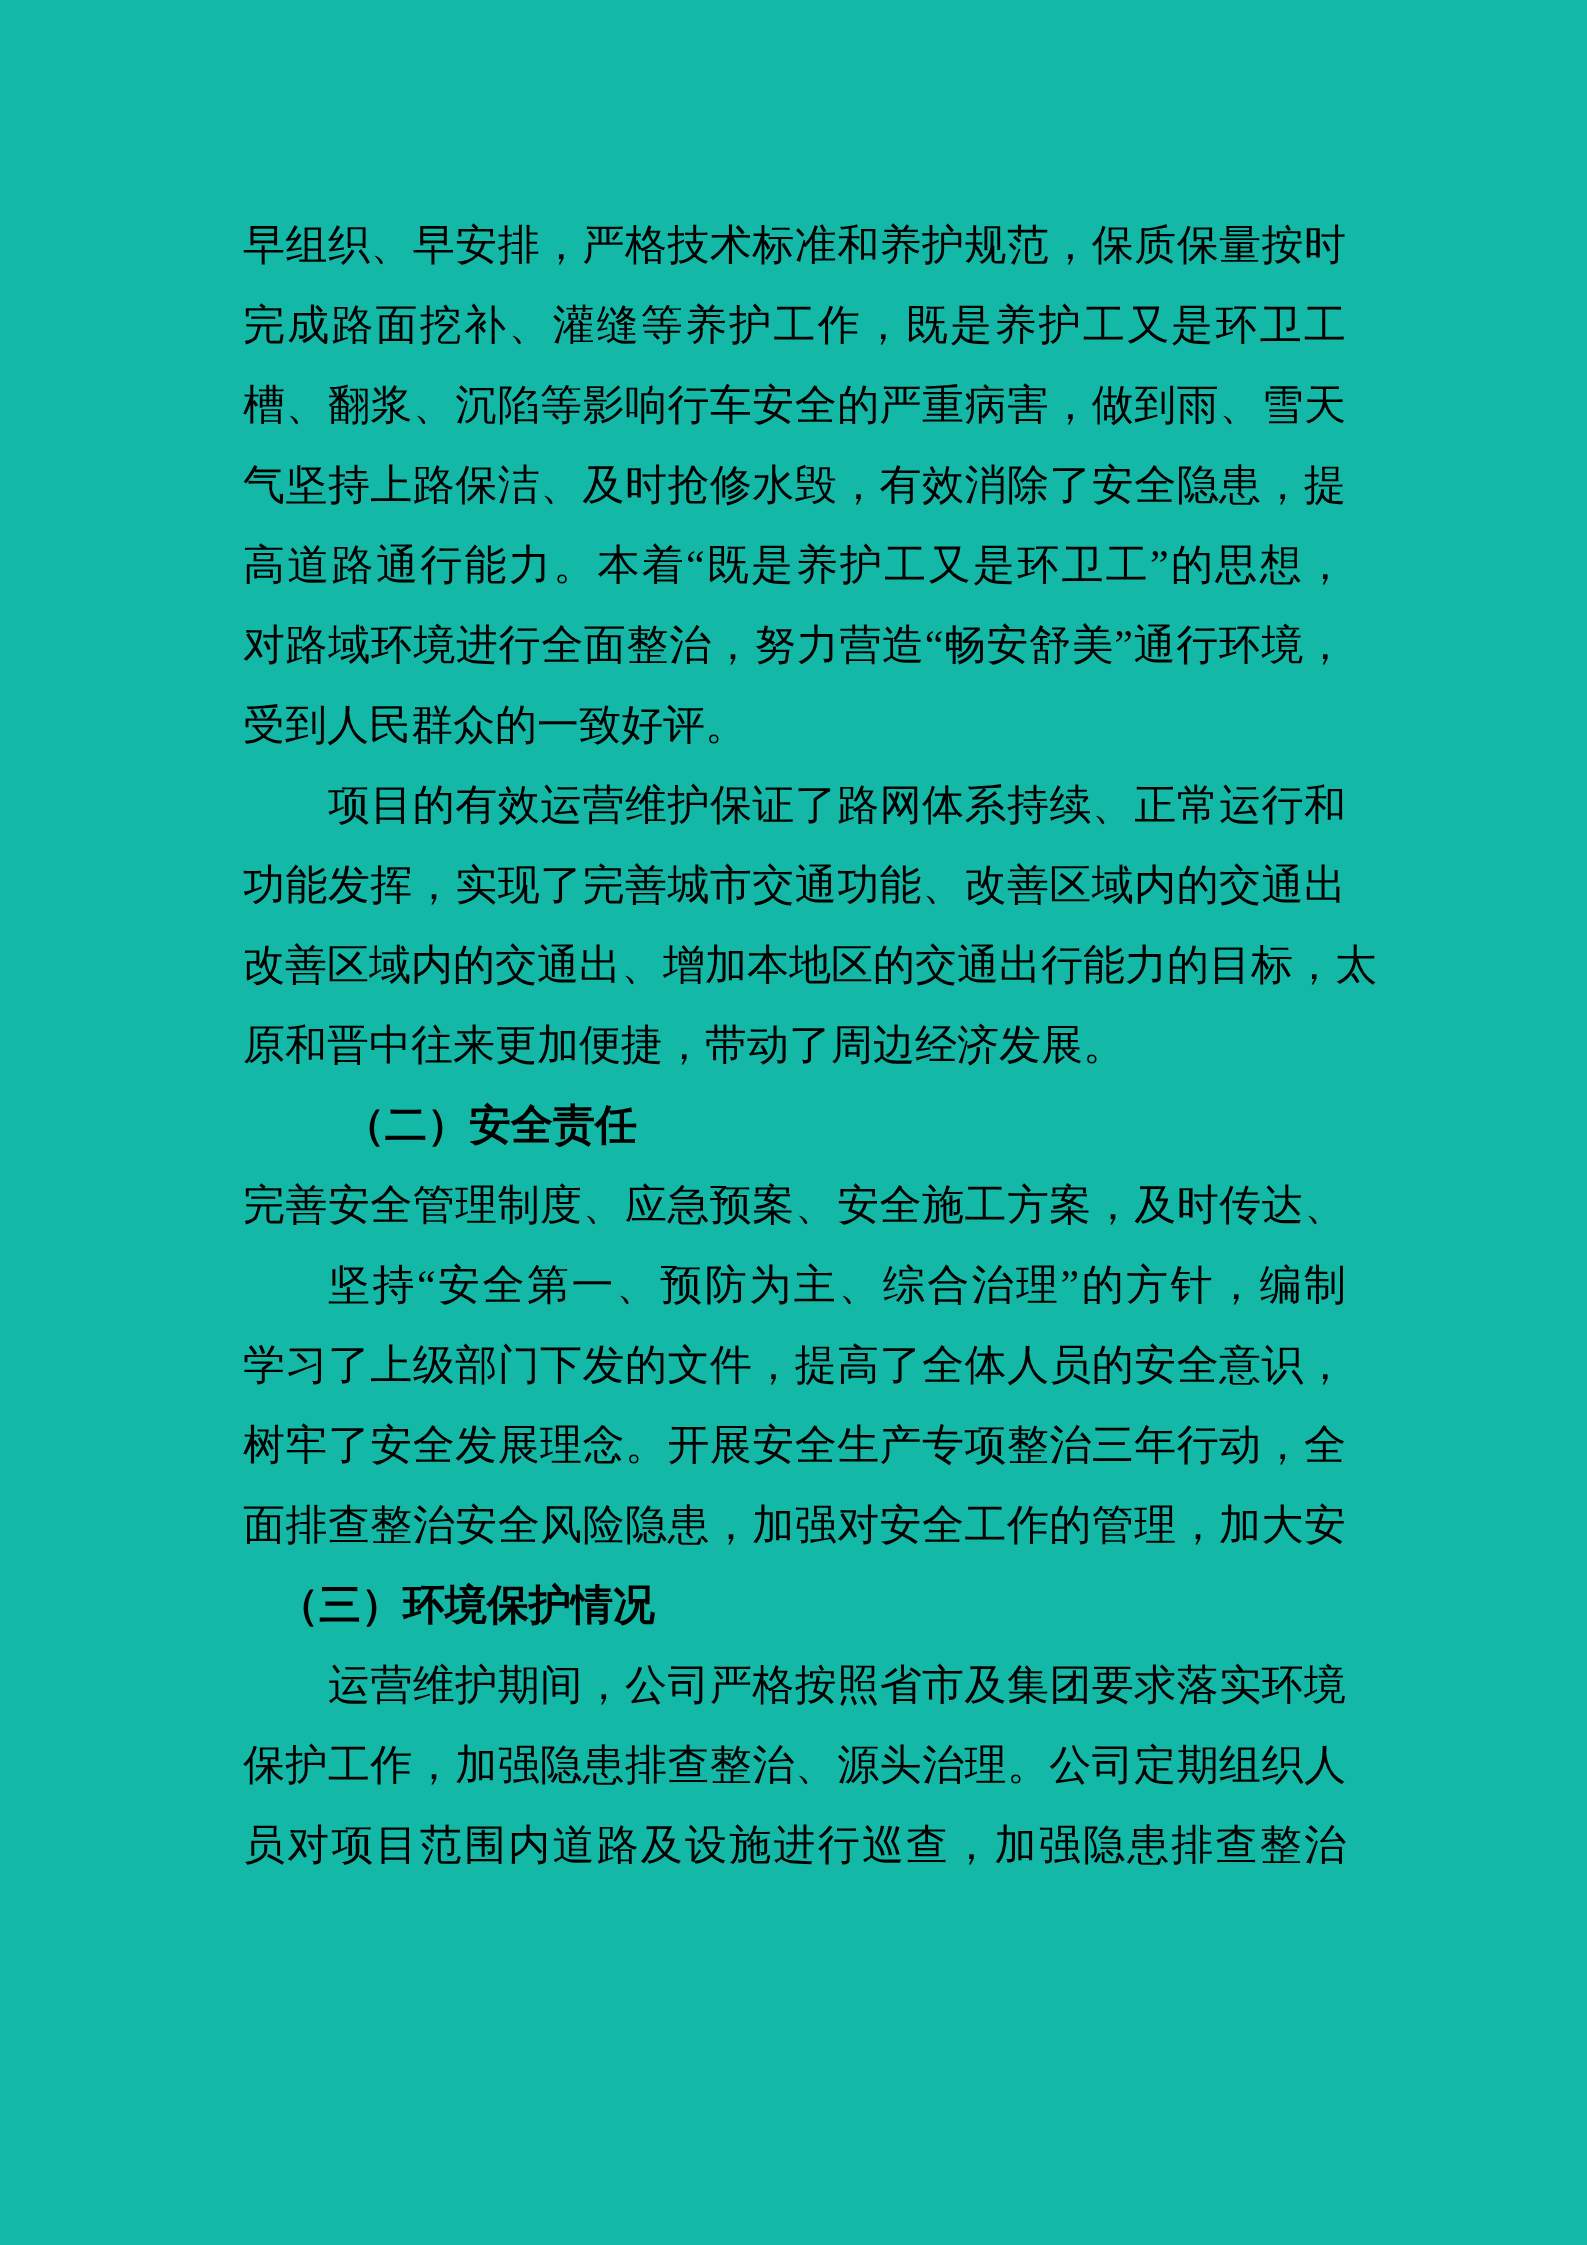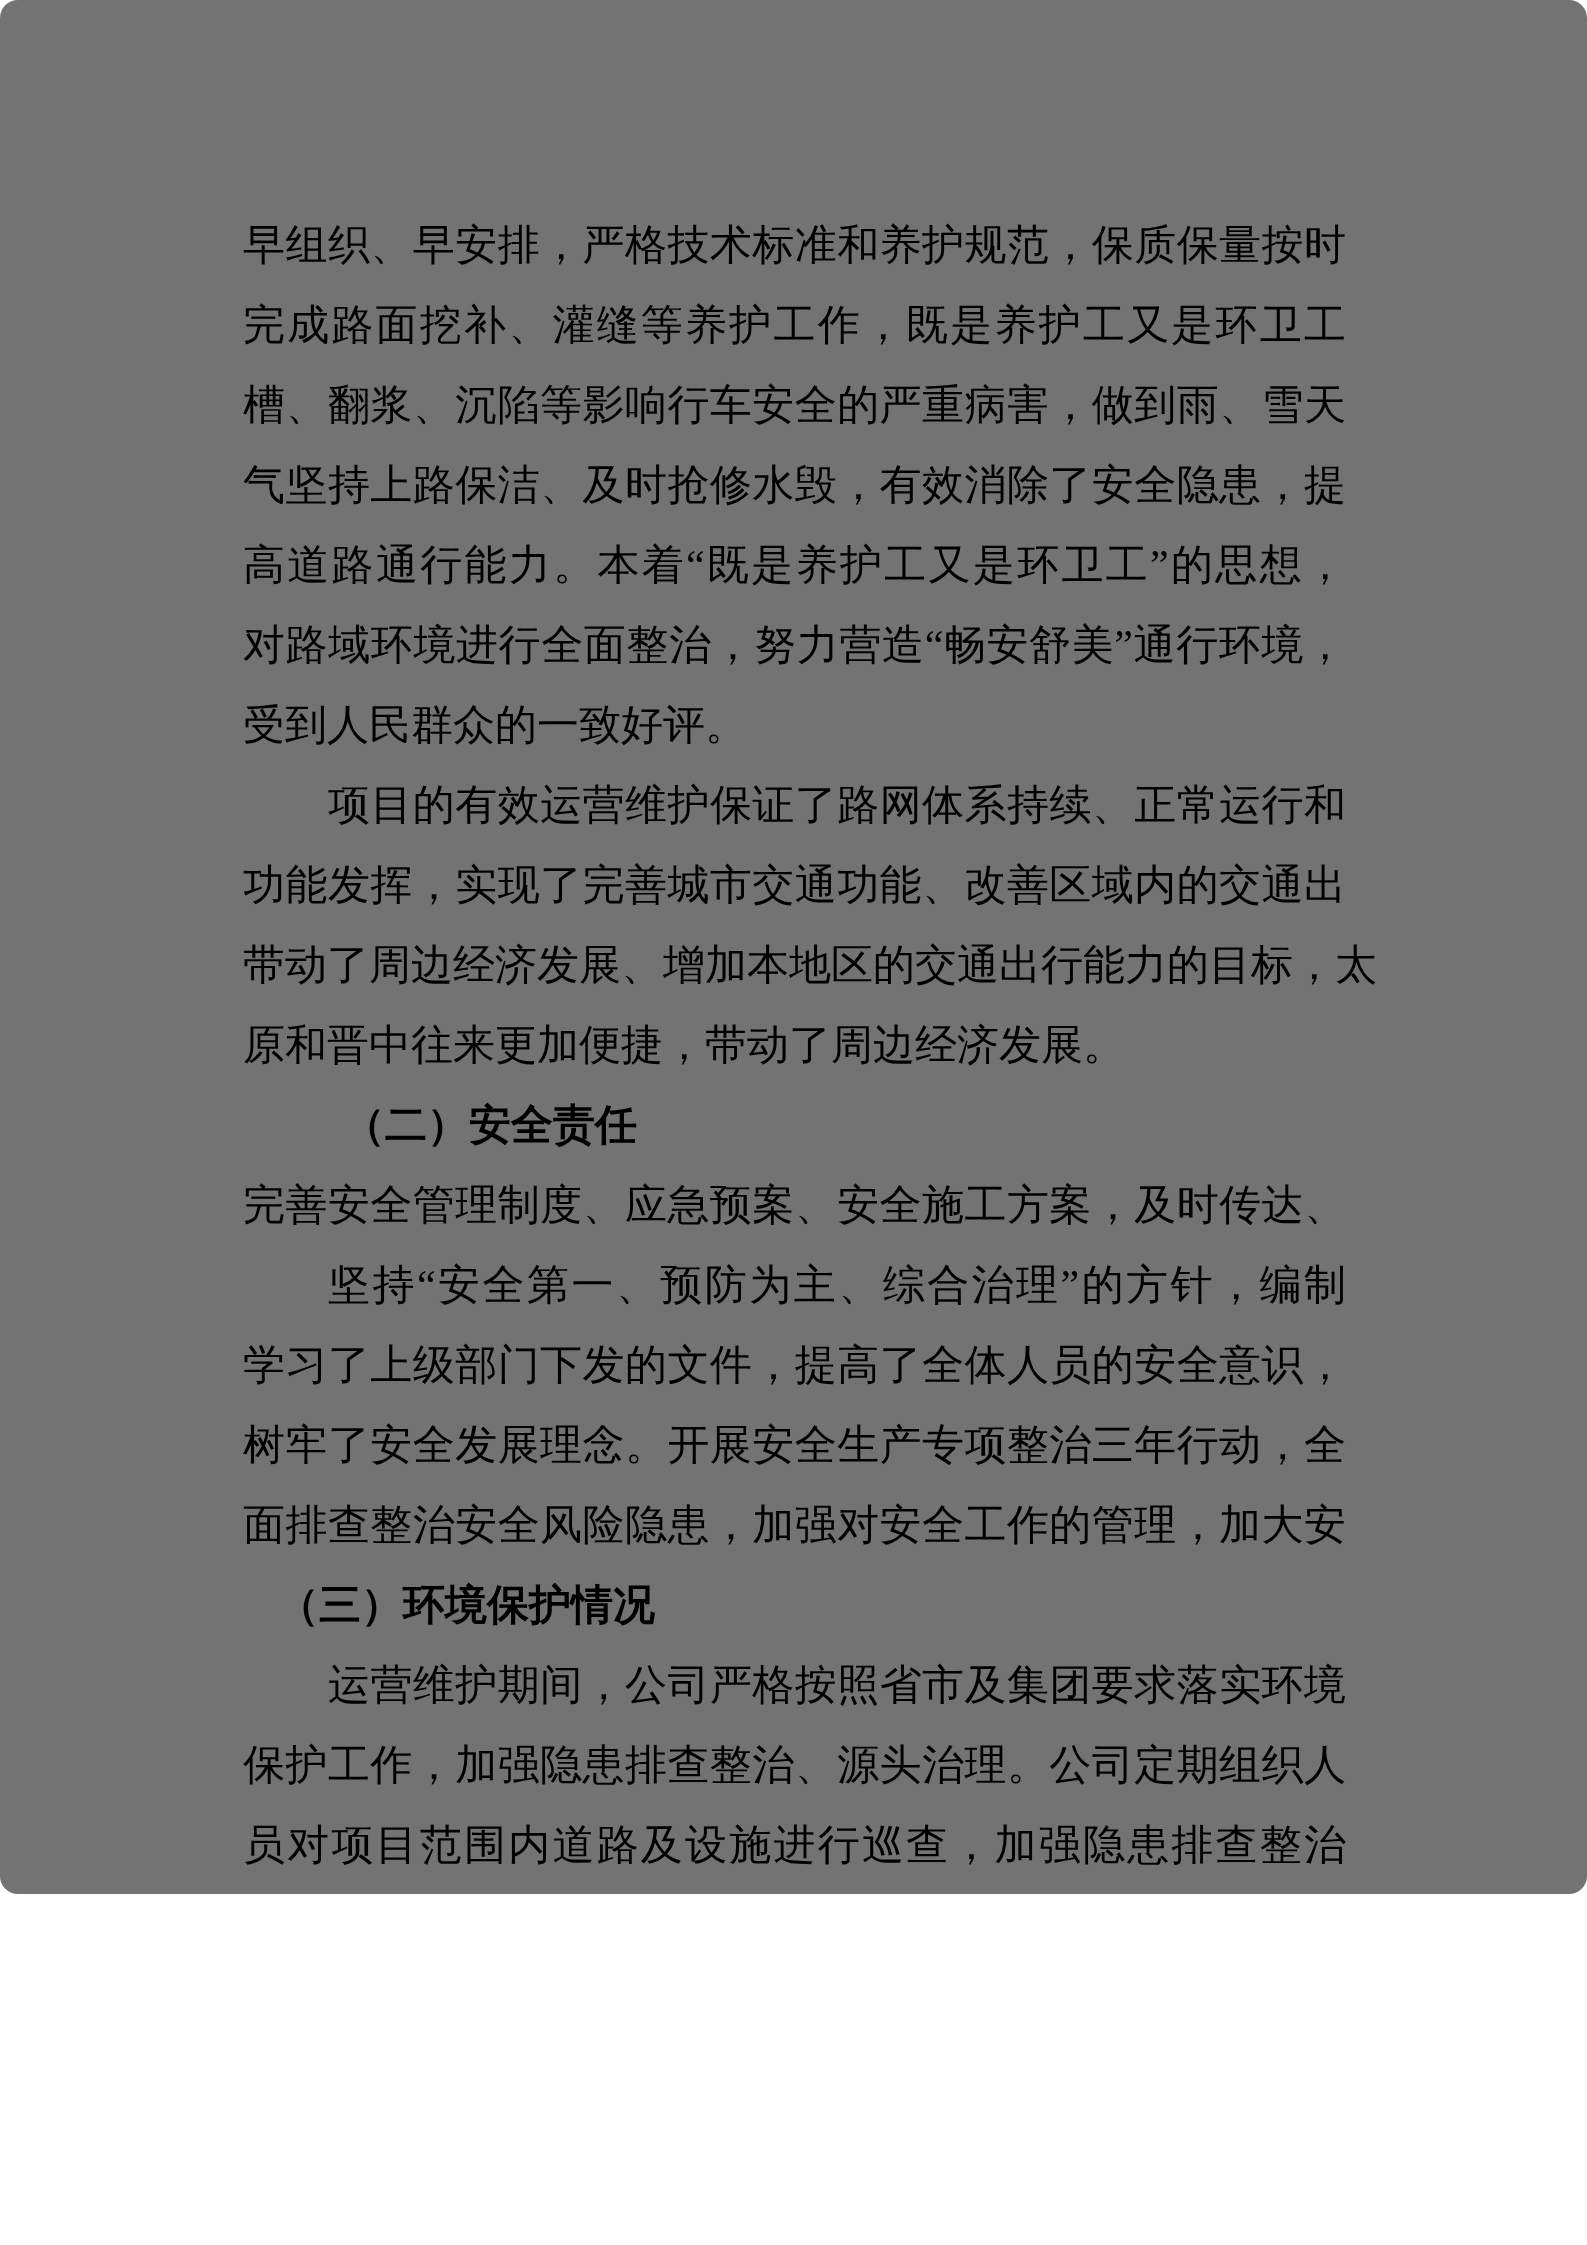--- a/index.html
+++ b/index.html
@@ -3,26 +3,25 @@
 <meta charset="utf-8">
 <style>
   html, body {
     margin: 0;
     padding: 0;
     background: #ffffff;
   }
   .page {
     position: relative;
     width: 1587px;
-    height: 1894px;
-    background: #737373;
+    height: 2245px;
+    background: #14b8a6;
     overflow: hidden;
     font-family: "Liberation Serif", "DejaVu Serif", serif;
     color: #000000;
-    border-radius: 18px;
   }
   .text-block {
     position: absolute;
     left: 243px;
     top: 205px;
     width: 1103px;
   }
   .line {
     font-size: 42px;
     line-height: 80px;
@@ -53,21 +52,21 @@
   <div class="text-block">
       <div class="line just">早组织、早安排，严格技术标准和养护规范，保质保量按时</div>
       <div class="line just">完成路面挖补、灌缝等养护工作，既是养护工又是环卫工</div>
       <div class="line just">槽、翻浆、沉陷等影响行车安全的严重病害，做到雨、雪天</div>
       <div class="line just">气坚持上路保洁、及时抢修水毁，有效消除了安全隐患，提</div>
       <div class="line just">高道路通行能力。本着“既是养护工又是环卫工”的思想，</div>
       <div class="line just">对路域环境进行全面整治，努力营造“畅安舒美”通行环境，</div>
       <div class="line left">受到人民群众的一致好评。</div>
       <div class="line just ind-first">项目的有效运营维护保证了路网体系持续、正常运行和</div>
       <div class="line just">功能发挥，实现了完善城市交通功能、改善区域内的交通出</div>
-      <div class="line just">带动了周边经济发展、增加本地区的交通出行能力的目标，太</div>
+      <div class="line just">改善区域内的交通出、增加本地区的交通出行能力的目标，太</div>
       <div class="line left">原和晋中往来更加便捷，带动了周边经济发展。</div>
       <div class="line left heading ind-h2">（二）安全责任</div>
       <div class="line just">完善安全管理制度、应急预案、安全施工方案，及时传达、</div>
       <div class="line just ind-first">坚持“安全第一、预防为主、综合治理”的方针，编制</div>
       <div class="line just">学习了上级部门下发的文件，提高了全体人员的安全意识，</div>
       <div class="line just">树牢了安全发展理念。开展安全生产专项整治三年行动，全</div>
       <div class="line just">面排查整治安全风险隐患，加强对安全工作的管理，加大安</div>
       <div class="line left heading ind-h3">（三）环境保护情况</div>
       <div class="line just ind-first">运营维护期间，公司严格按照省市及集团要求落实环境</div>
       <div class="line just">保护工作，加强隐患排查整治、源头治理。公司定期组织人</div>

